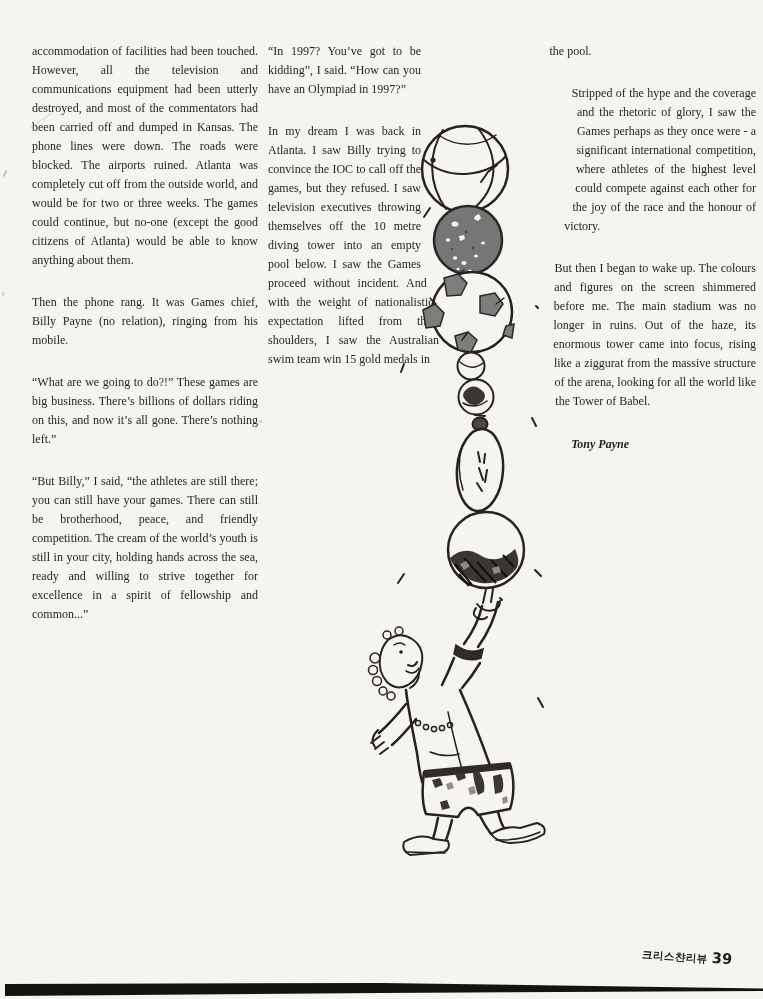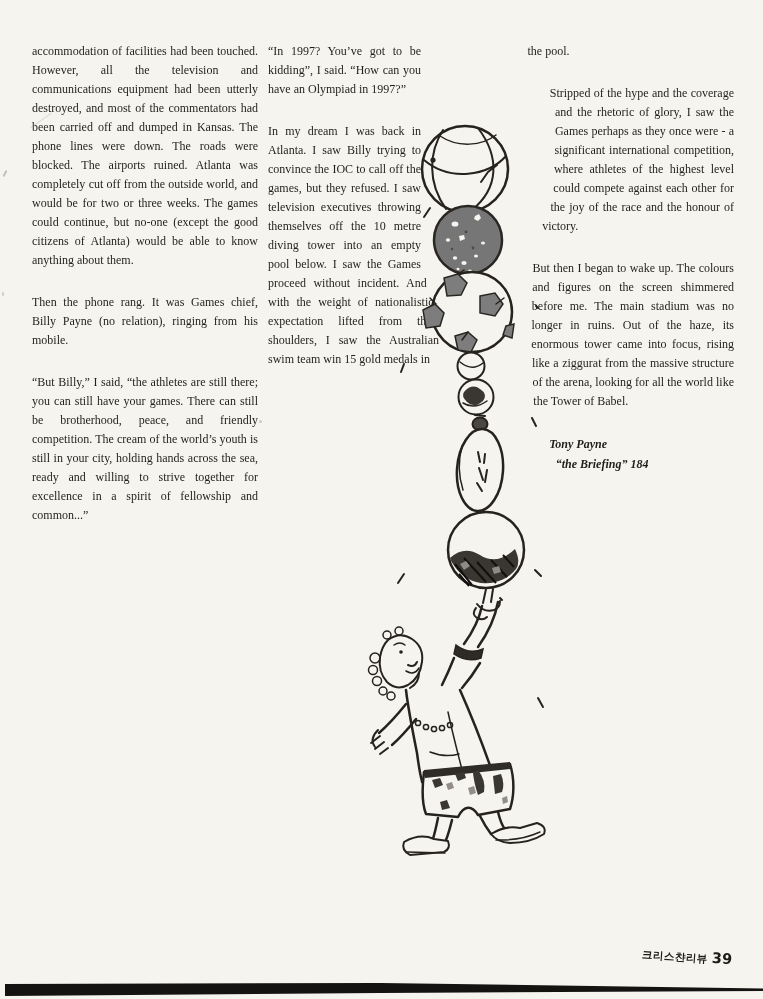--- a/index.html
+++ b/index.html
@@ -6,21 +6,21 @@
   .page{
     position:relative;width:763px;height:999px;margin:0 auto;
     background:#f5f4ef;overflow:hidden;
     font-family:"Liberation Serif","DejaVu Serif",serif;
     color:#221f1b;
   }
   .col{position:absolute;top:42px;font-size:12px;line-height:19px;text-align:justify;}
   .col p{margin:0 0 23px 0;}
   .col1{left:32px;width:226px;}
   .col2{left:268px;width:219px;}
-  .col3{left:497px;width:237px;}
+  .col3{left:519px;width:237px;}
   
   .spacer-right{
     float:right;width:96px;height:770px;margin-top:56px;
     shape-outside:polygon(30px 0px,96px 0px,96px 770px,0px 770px,0px 520px,48px 464px,48px 266px,30px 216px);
   }
   .spacer-left{
     float:left;width:70px;height:566px;margin-top:46px;
     shape-outside:polygon(0px 0px,24px 8px,50px 52px,58px 78px,56px 150px,36px 196px,34px 300px,36px 368px,58px 428px,66px 470px,66px 566px,0px 566px);
   }
   .attribution{margin-top:12px;text-align:left;font-style:italic;font-weight:bold;line-height:20px;}
@@ -49,37 +49,37 @@
   .ballfill{fill:#f5f4ef;}
 </style>
 </head>
 <body>
 
 <div class="page">
 
   <div class="col col1">
     <p>accommodation of facilities had been touched. However, all the television and communications equipment had been utterly destroyed, and most of the commentators had been carried off and dumped in Kansas. The phone lines were down. The roads were blocked. The airports ruined. Atlanta was completely cut off from the outside world, and would be for two or three weeks. The games could continue, but no-one (except the good citizens of Atlanta) would be able to know anything about them.</p>
     <p>Then the phone rang. It was Games chief, Billy Payne (no relation), ringing from his mobile.</p>
+    <p>“What are we going to do?!” These games are big business. There’s billions of dollars riding on this, and now it’s all gone. There’s nothing left.”</p>
     <p>“But Billy,” I said, “the athletes are still there; you can still have your games. There can still be brotherhood, peace, and friendly competition. The cream of the world’s youth is still in your city, holding hands across the sea, ready and willing to strive together for excellence in a spirit of fellowship and common...”</p>
   </div>
 
   <div class="col col2">
     <div class="spacer-right"></div>
     <p>“In 1997? You’ve got to be kidding”, I said. “How can you have an Olympiad in 1997?”</p>
     <p>In my dream I was back in Atlanta. I saw Billy trying to convince the IOC to call off the games, but they refused. I saw television executives throwing themselves off the 10 metre diving tower into an empty pool below. I saw the Games proceed without incident. And with the weight of nationalistic expectation lifted from their shoulders, I saw the Australian swim team win 15 gold medals in</p>
   </div>
 
   <div class="col col3">
     <div class="spacer-left"></div>
     <p>the pool.</p>
     <p>Stripped of the hype and the coverage and the rhetoric of glory, I saw the Games perhaps as they once were - a significant international competition, where athletes of the highest level could compete against each other for the joy of the race and the honour of victory.</p>
     <p>But then I began to wake up. The colours and figures on the screen shimmered before me. The main stadium was no longer in ruins. Out of the haze, its enormous tower came into focus, rising like a ziggurat from the massive structure of the arena, looking for all the world like the Tower of Babel.</p>
     <div class="attribution">
       <div>Tony Payne</div>
-      <div>“the Briefing” 184</div>
     </div>
   </div>
 
   <svg class="illustration" viewBox="0 0 200 770" aria-hidden="true">
 
     <g>
       <circle class="ink w25 ballfill" cx="105" cy="57" r="43"></circle>
       <path class="ink w2" d="M83,18 C69,40 67,70 86,97"></path>
       <path class="ink w2" d="M118,16 C140,45 139,76 112,98"></path>
       <path class="ink w2" d="M64,48 C90,70 128,64 146,44"></path>

